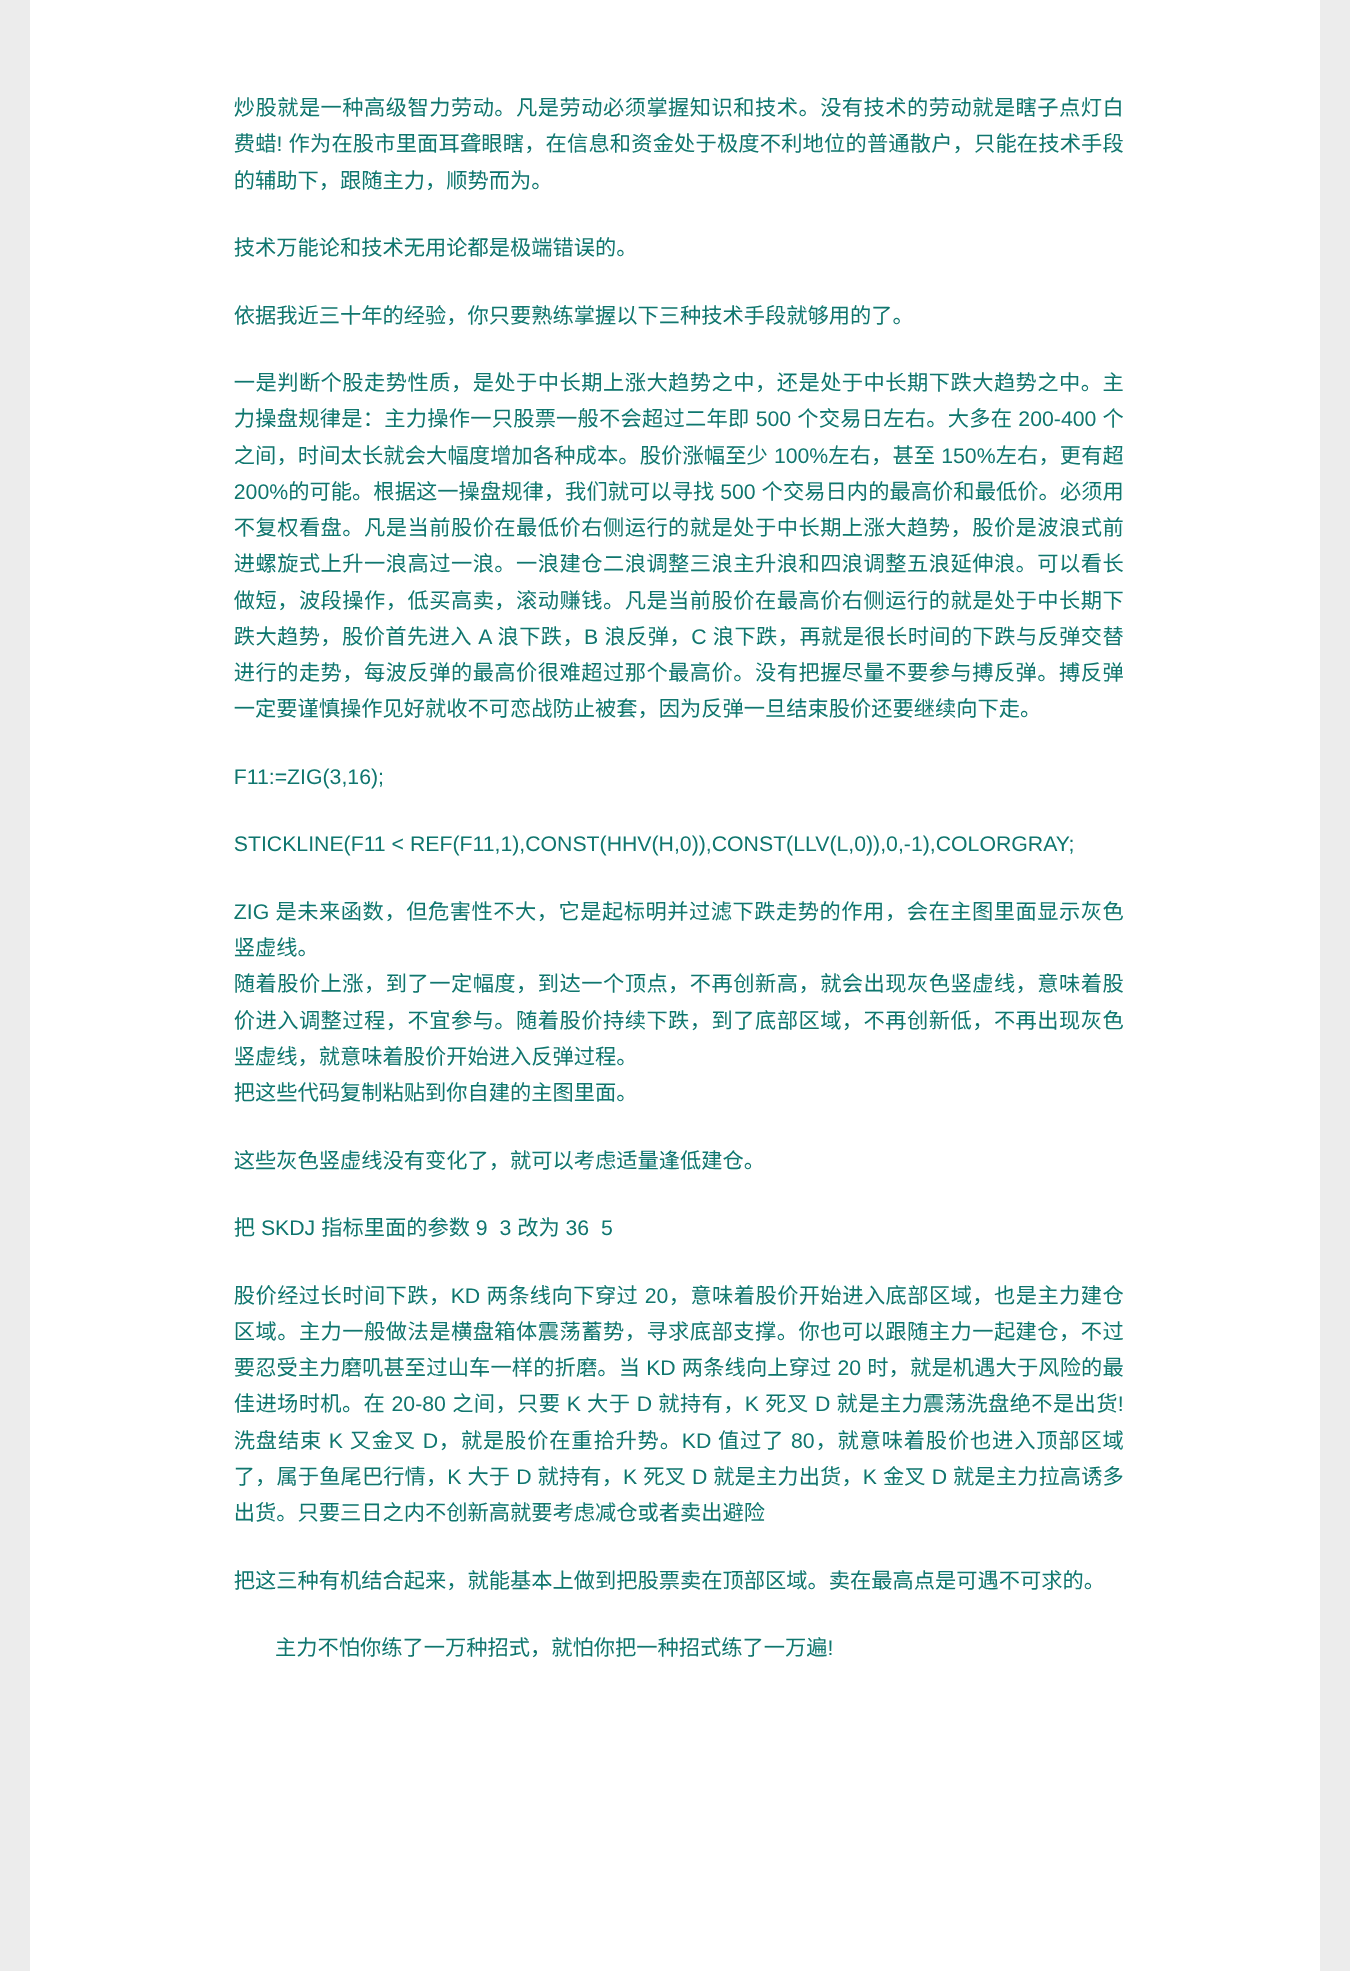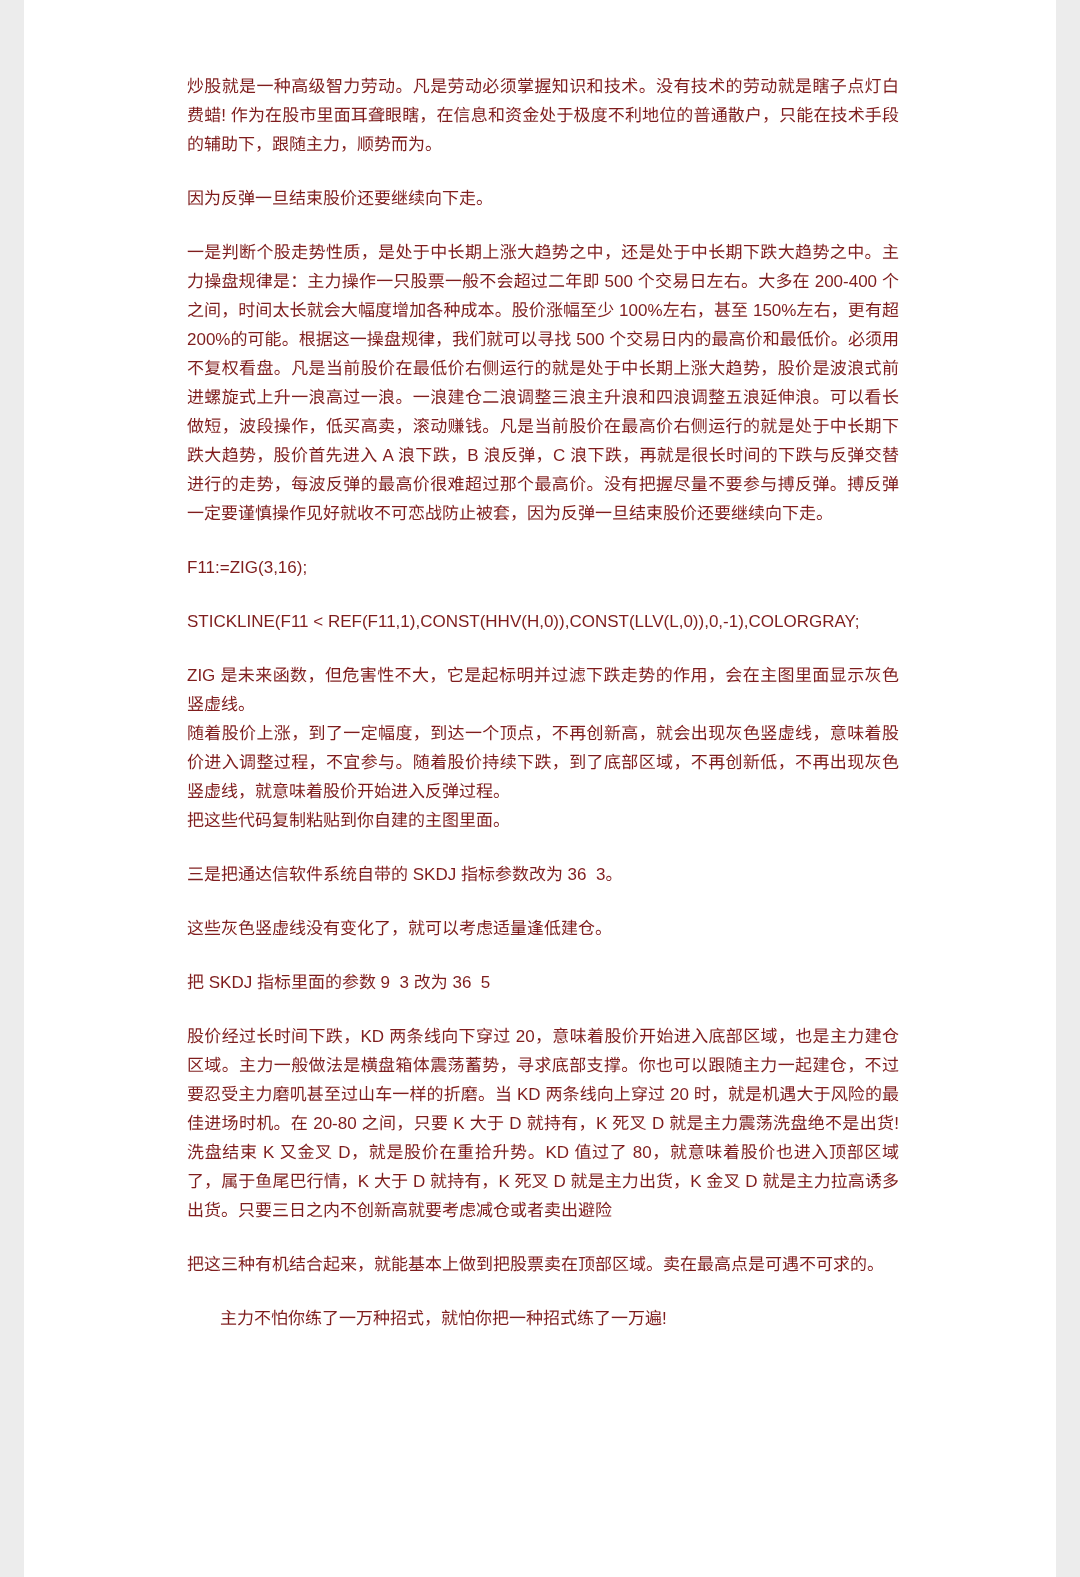--- a/index.html
+++ b/index.html
@@ -19,46 +19,46 @@
     min-height: 1577px;
     margin: 0 auto;
     background: #ffffff;
     box-sizing: border-box;
     padding: 72px 157px 70px 163px;
   }
   .article p {
     margin: 0 0 25px 0;
     font-size: 17px;
     line-height: 29px;
-    color: #7f1d1d;
+    color: #0f766e;
     white-space: pre-wrap;
     word-break: break-word;
     text-align: justify;
     text-justify: inter-ideograph;
   }
   .article p:last-child {
     margin-bottom: 0;
     margin-left: 33px;
   }
 </style>
 </head>
 <body>
 
 <div class="viewport">
   <div class="paper">
     <div class="article">
       <p>炒股就是一种高级智力劳动。凡是劳动必须掌握知识和技术。没有技术的劳动就是瞎子点灯白费蜡! 作为在股市里面耳聋眼瞎，在信息和资金处于极度不利地位的普通散户，只能在技术手段的辅助下，跟随主力，顺势而为。</p>
-      <p>因为反弹一旦结束股价还要继续向下走。</p>
+      <p>技术万能论和技术无用论都是极端错误的。</p>
+      <p>依据我近三十年的经验，你只要熟练掌握以下三种技术手段就够用的了。</p>
       <p>一是判断个股走势性质，是处于中长期上涨大趋势之中，还是处于中长期下跌大趋势之中。主力操盘规律是：主力操作一只股票一般不会超过二年即 500 个交易日左右。大多在 200-400 个之间，时间太长就会大幅度增加各种成本。股价涨幅至少 100%左右，甚至 150%左右，更有超 200%的可能。根据这一操盘规律，我们就可以寻找 500 个交易日内的最高价和最低价。必须用不复权看盘。凡是当前股价在最低价右侧运行的就是处于中长期上涨大趋势，股价是波浪式前进螺旋式上升一浪高过一浪。一浪建仓二浪调整三浪主升浪和四浪调整五浪延伸浪。可以看长做短，波段操作，低买高卖，滚动赚钱。凡是当前股价在最高价右侧运行的就是处于中长期下跌大趋势，股价首先进入 A 浪下跌，B 浪反弹，C 浪下跌，再就是很长时间的下跌与反弹交替进行的走势，每波反弹的最高价很难超过那个最高价。没有把握尽量不要参与搏反弹。搏反弹一定要谨慎操作见好就收不可恋战防止被套，因为反弹一旦结束股价还要继续向下走。</p>
       <p>F11:=ZIG(3,16);</p>
       <p>STICKLINE(F11 &lt; REF(F11,1),CONST(HHV(H,0)),CONST(LLV(L,0)),0,-1),COLORGRAY;</p>
       <p>ZIG 是未来函数，但危害性不大，它是起标明并过滤下跌走势的作用，会在主图里面显示灰色竖虚线。
 随着股价上涨，到了一定幅度，到达一个顶点，不再创新高，就会出现灰色竖虚线，意味着股价进入调整过程，不宜参与。随着股价持续下跌，到了底部区域，不再创新低，不再出现灰色竖虚线，就意味着股价开始进入反弹过程。
 把这些代码复制粘贴到你自建的主图里面。</p>
-      <p>三是把通达信软件系统自带的 SKDJ 指标参数改为 36  3。</p>
       <p>这些灰色竖虚线没有变化了，就可以考虑适量逢低建仓。</p>
       <p>把 SKDJ 指标里面的参数 9  3 改为 36  5</p>
       <p>股价经过长时间下跌，KD 两条线向下穿过 20，意味着股价开始进入底部区域，也是主力建仓区域。主力一般做法是横盘箱体震荡蓄势，寻求底部支撑。你也可以跟随主力一起建仓，不过要忍受主力磨叽甚至过山车一样的折磨。当 KD 两条线向上穿过 20 时，就是机遇大于风险的最佳进场时机。在 20-80 之间，只要 K 大于 D 就持有，K 死叉 D 就是主力震荡洗盘绝不是出货! 洗盘结束 K 又金叉 D，就是股价在重拾升势。KD 值过了 80，就意味着股价也进入顶部区域了，属于鱼尾巴行情，K 大于 D 就持有，K 死叉 D 就是主力出货，K 金叉 D 就是主力拉高诱多出货。只要三日之内不创新高就要考虑减仓或者卖出避险</p>
       <p>把这三种有机结合起来，就能基本上做到把股票卖在顶部区域。卖在最高点是可遇不可求的。</p>
       <p>主力不怕你练了一万种招式，就怕你把一种招式练了一万遍!</p>
     </div>
   </div>
 </div>
 
 </body></html>

